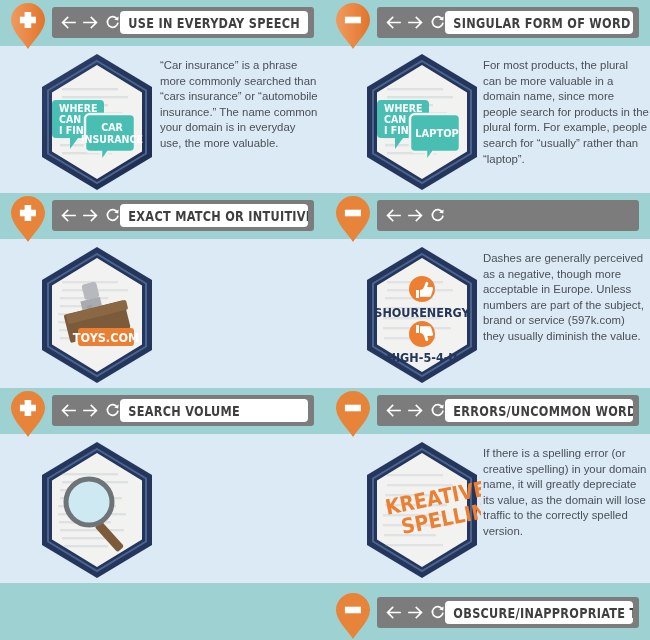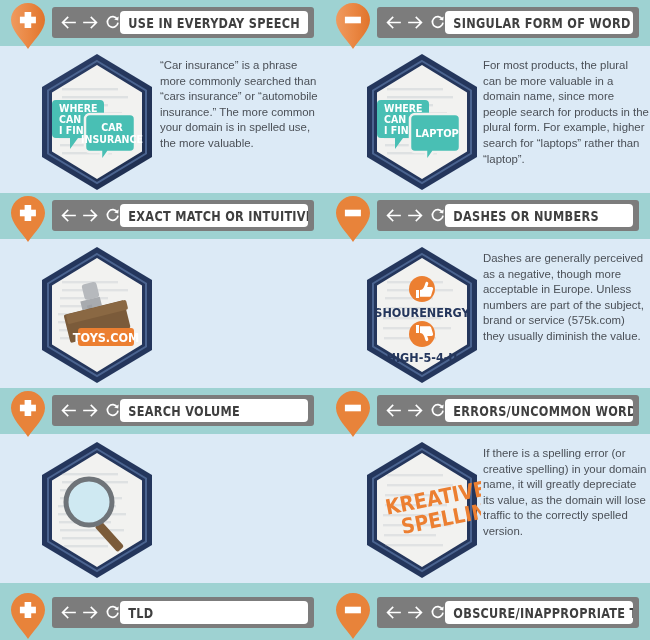--- a/index.html
+++ b/index.html
@@ -161,21 +161,21 @@
           <text x="21" y="60" font-family="DejaVu Sans Condensed, Liberation Sans, sans-serif" font-size="10.5" font-weight="bold" fill="#ffffff">WHERE</text>
           <text x="21" y="71" font-family="DejaVu Sans Condensed, Liberation Sans, sans-serif" font-size="10.5" font-weight="bold" fill="#ffffff">CAN</text>
           <text x="21" y="82" font-family="DejaVu Sans Condensed, Liberation Sans, sans-serif" font-size="10.5" font-weight="bold" fill="#ffffff">I FIND...</text>
 
           <path d="M52 62 h40 a5 5 0 0 1 5 5 v28 a5 5 0 0 1 -5 5 h-22 l-7 10 v-10 h-11 a5 5 0 0 1 -5 -5 v-28 a5 5 0 0 1 5 -5 z" fill="#49bfb4" stroke="#f2f2f0" stroke-width="2.5"></path>
           <text x="74" y="79" text-anchor="middle" font-family="DejaVu Sans Condensed, Liberation Sans, sans-serif" font-size="10.5" font-weight="bold" fill="#ffffff">CAR</text>
           <text x="74" y="91" text-anchor="middle" font-family="DejaVu Sans Condensed, Liberation Sans, sans-serif" font-size="10.5" font-weight="bold" fill="#ffffff">INSURANCE</text>
         </g>
       </svg>
     </div>
-    <div class="para">“Car insurance” is a phrase more commonly searched than “cars insurance” or “automobile insurance.” The more common your domain is in spelled use, the more valuable.</div>
+    <div class="para">“Car insurance” is a phrase more commonly searched than “cars insurance” or “automobile insurance.” The name common your domain is in everyday use, the more valuable.</div>
   </div>
 
   <div class="panel right" style="left:325px;top:48px;">
     <div class="hexwrap">
       <svg width="118" height="140" viewBox="0 0 118 140">
         <polygon points="59,2 114,35 114,105 59,138 4,105 4,35" fill="#24365c"></polygon>
         <polygon points="59,9 108,38.5 108,101.5 59,131 10,101.5 10,38.5" fill="none" stroke="#4b6490" stroke-width="2"></polygon>
         <polygon points="59,13 104,40.5 104,99.5 59,127 14,99.5 14,40.5" fill="#f2f2f0"></polygon>
         <g opacity="0.22" fill="#9aa6b4">
           <rect x="24" y="36" width="56" height="2.4"></rect>
@@ -191,21 +191,21 @@
         <g>
           <path d="M18 48 h44 a4 4 0 0 1 4 4 v30 a4 4 0 0 1 -4 4 h-22 l-8 11 v-11 h-14 a4 4 0 0 1 -4 -4 v-30 a4 4 0 0 1 4 -4 z" fill="#49bfb4"></path>
           <text x="21" y="60" font-family="DejaVu Sans Condensed, Liberation Sans, sans-serif" font-size="10.5" font-weight="bold" fill="#ffffff">WHERE</text>
           <text x="21" y="71" font-family="DejaVu Sans Condensed, Liberation Sans, sans-serif" font-size="10.5" font-weight="bold" fill="#ffffff">CAN</text>
           <text x="21" y="82" font-family="DejaVu Sans Condensed, Liberation Sans, sans-serif" font-size="10.5" font-weight="bold" fill="#ffffff">I FIND...</text>
           <path d="M52 62 h40 a5 5 0 0 1 5 5 v28 a5 5 0 0 1 -5 5 h-22 l-7 10 v-10 h-11 a5 5 0 0 1 -5 -5 v-28 a5 5 0 0 1 5 -5 z" fill="#49bfb4" stroke="#f2f2f0" stroke-width="2.5"></path>
           <text x="74" y="85" text-anchor="middle" font-family="DejaVu Sans Condensed, Liberation Sans, sans-serif" font-size="11" font-weight="bold" fill="#ffffff">LAPTOP</text>
         </g>
       </svg>
     </div>
-    <div class="para">For most products, the plural can be more valuable in a domain name, since more people search for products in the plural form.  For example, higher search for “laptops” rather than “laptop”.</div>
+    <div class="para">For most products, the plural can be more valuable in a domain name, since more people search for products in the plural form.  For example, people search for “usually” rather than “laptop”.</div>
   </div>
 
   <div class="band" style="top:193px;"></div>
   <div class="contentband" style="top:239px;height:149px;"></div>
 
   <div class="hdr left" style="top:193px;">
     <div class="pin">
       <svg width="36" height="48" viewBox="0 0 36 48">
         <path d="M18 1 C8.6 1 1 8.6 1 18 C1 28 12 38 18 47 C24 38 35 28 35 18 C35 8.6 27.4 1 18 1 Z" fill="#e8833a"></path>
         <rect x="14.6" y="10" width="6.6" height="16" fill="#ffffff"></rect>
@@ -243,23 +243,20 @@
         <svg width="15" height="13" viewBox="0 0 15 13">
             <path d="M6.6 1.5 L1.6 6.5 L6.6 11.5 M1.8 6.5 L14 6.5" stroke="#fff" stroke-width="1.7" fill="none" stroke-linecap="square"></path>
           </svg>
         <svg width="15" height="13" viewBox="0 0 15 13">
             <path d="M8.4 1.5 L13.4 6.5 L8.4 11.5 M1 6.5 L13.2 6.5" stroke="#fff" stroke-width="1.7" fill="none" stroke-linecap="square"></path>
           </svg>
         <svg width="15" height="15" viewBox="0 0 15 15">
             <path d="M12.3 4.3 A5.3 5.3 0 1 0 13 7.6" stroke="#fff" stroke-width="1.7" fill="none"></path>
             <path d="M13.6 1.4 L13.2 5.4 L9.2 4.6 Z" fill="#fff"></path>
           </svg>
-      </div>
-      <div class="urlbox">
-        <span class="urltext">DASHES OR NUMBERS</span>
       </div>
     </div>
   </div>
 
   <div class="panel left" style="left:0;top:241px;">
     <div class="hexwrap">
       <svg width="118" height="140" viewBox="0 0 118 140">
         <polygon points="59,2 114,35 114,105 59,138 4,105 4,35" fill="#24365c"></polygon>
         <polygon points="59,9 108,38.5 108,101.5 59,131 10,101.5 10,38.5" fill="none" stroke="#4b6490" stroke-width="2"></polygon>
         <polygon points="59,13 104,40.5 104,99.5 59,127 14,99.5 14,40.5" fill="#f2f2f0"></polygon>
@@ -304,21 +301,21 @@
         <g>
           <circle cx="59" cy="44" r="13" fill="#ec7f31"></circle>
           <path d="M53 45 v8 h3 v-8 z M57 45 c2 0 3-1 4-3 c1-2 1-4 2-5 c1.6-.6 2.6 .6 2.2 2 l-1 3 h4.2 c1.3 0 2 1 1.6 2.2 l-1.8 6 c-.3 1-1 1.5-2 1.5 h-9.2 z" fill="#ffffff"></path>
           <text x="59" y="72" text-anchor="middle" font-family="DejaVu Sans Condensed, Liberation Sans, sans-serif" font-size="12.5" font-weight="bold" fill="#24365c">SHOURENERGY</text>
           <circle cx="59" cy="89" r="13" fill="#ec7f31"></circle>
           <path d="M53 88 v-8 h3 v8 z M57 88 c2 0 3 1 4 3 c1 2 1 4 2 5 c1.6 .6 2.6-.6 2.2-2 l-1-3 h4.2 c1.3 0 2-1 1.6-2.2 l-1.8-6 c-.3-1-1-1.5-2-1.5 h-9.2 z" fill="#ffffff"></path>
           <text x="59" y="117" text-anchor="middle" font-family="DejaVu Sans Condensed, Liberation Sans, sans-serif" font-size="12.5" font-weight="bold" fill="#24365c">HIGH-5-4-U</text>
         </g>
       </svg>
     </div>
-    <div class="para">Dashes are generally perceived as a negative, though more acceptable in Europe. Unless numbers are part of the subject, brand or service (575k.com) they usually diminish the value.</div>
+    <div class="para">Dashes are generally perceived as a negative, though more acceptable in Europe. Unless numbers are part of the subject, brand or service (597k.com) they usually diminish the value.</div>
   </div>
 
   <div class="band" style="top:388px;"></div>
   <div class="contentband" style="top:434px;height:149px;"></div>
 
   <div class="hdr left" style="top:388px;text-decoration:underline;">
     <div class="pin">
       <svg width="36" height="48" viewBox="0 0 36 48">
         <path d="M18 1 C8.6 1 1 8.6 1 18 C1 28 12 38 18 47 C24 38 35 28 35 18 C35 8.6 27.4 1 18 1 Z" fill="#e8833a"></path>
         <rect x="14.6" y="10" width="6.6" height="16" fill="#ffffff"></rect>
@@ -416,51 +413,25 @@
           <text x="24" y="68" font-family="DejaVu Sans Condensed, Liberation Sans, sans-serif" font-size="21" font-weight="bold" fill="#ec7f31">KREATIVE</text>
           <text x="36" y="90" font-family="DejaVu Sans Condensed, Liberation Sans, sans-serif" font-size="21" font-weight="bold" fill="#ec7f31">SPELLINZ</text>
         </g>
       </svg>
     </div>
     <div class="para">If there is a spelling error (or creative spelling) in your domain name, it will greatly depreciate its value, as the domain will lose traffic to the correctly spelled version.</div>
   </div>
 
   <div class="band" style="top:583px;height:57px;"></div>
 
-  <div class="hdr left" style="top:590px;">
+
+  <div class="hdr right" style="top:590px;">
     <div class="pin">
       <svg width="36" height="48" viewBox="0 0 36 48">
         <path d="M18 1 C8.6 1 1 8.6 1 18 C1 28 12 38 18 47 C24 38 35 28 35 18 C35 8.6 27.4 1 18 1 Z" fill="#e8833a"></path>
-        <rect x="14.6" y="10" width="6.6" height="16" fill="#ffffff"></rect>
-        <rect x="9.9" y="14.7" width="16" height="6.6" fill="#ffffff"></rect>
-      </svg>
-    </div>
-    <div class="navbar">
-      <div class="navicons">
-        <svg width="15" height="13" viewBox="0 0 15 13">
-            <path d="M6.6 1.5 L1.6 6.5 L6.6 11.5 M1.8 6.5 L14 6.5" stroke="#fff" stroke-width="1.7" fill="none" stroke-linecap="square"></path>
-          </svg>
-        <svg width="15" height="13" viewBox="0 0 15 13">
-            <path d="M8.4 1.5 L13.4 6.5 L8.4 11.5 M1 6.5 L13.2 6.5" stroke="#fff" stroke-width="1.7" fill="none" stroke-linecap="square"></path>
-          </svg>
-        <svg width="15" height="15" viewBox="0 0 15 15">
-            <path d="M12.3 4.3 A5.3 5.3 0 1 0 13 7.6" stroke="#fff" stroke-width="1.7" fill="none"></path>
-            <path d="M13.6 1.4 L13.2 5.4 L9.2 4.6 Z" fill="#fff"></path>
-          </svg>
-      </div>
-      <div class="urlbox">
-        <span class="urltext">TLD</span>
-      </div>
-    </div>
-  </div>
-
-  <div class="hdr right" style="top:590px;">
-    <div class="pin">
-      <svg width="36" height="48" viewBox="0 0 36 48">
-        <path d="M18 1 C8.6 1 1 8.6 1 18 C1 28 12 38 18 47 C24 38 35 28 35 18 C35 8.6 27.4 1 18 1 Z" fill="#e8833a"></path>
         <rect x="9.9" y="14.7" width="16" height="6.6" fill="#ffffff"></rect>
       </svg>
     </div>
     <div class="navbar">
       <div class="navicons">
         <svg width="15" height="13" viewBox="0 0 15 13">
             <path d="M6.6 1.5 L1.6 6.5 L6.6 11.5 M1.8 6.5 L14 6.5" stroke="#fff" stroke-width="1.7" fill="none" stroke-linecap="square"></path>
           </svg>
         <svg width="15" height="13" viewBox="0 0 15 13">
             <path d="M8.4 1.5 L13.4 6.5 L8.4 11.5 M1 6.5 L13.2 6.5" stroke="#fff" stroke-width="1.7" fill="none" stroke-linecap="square"></path>

